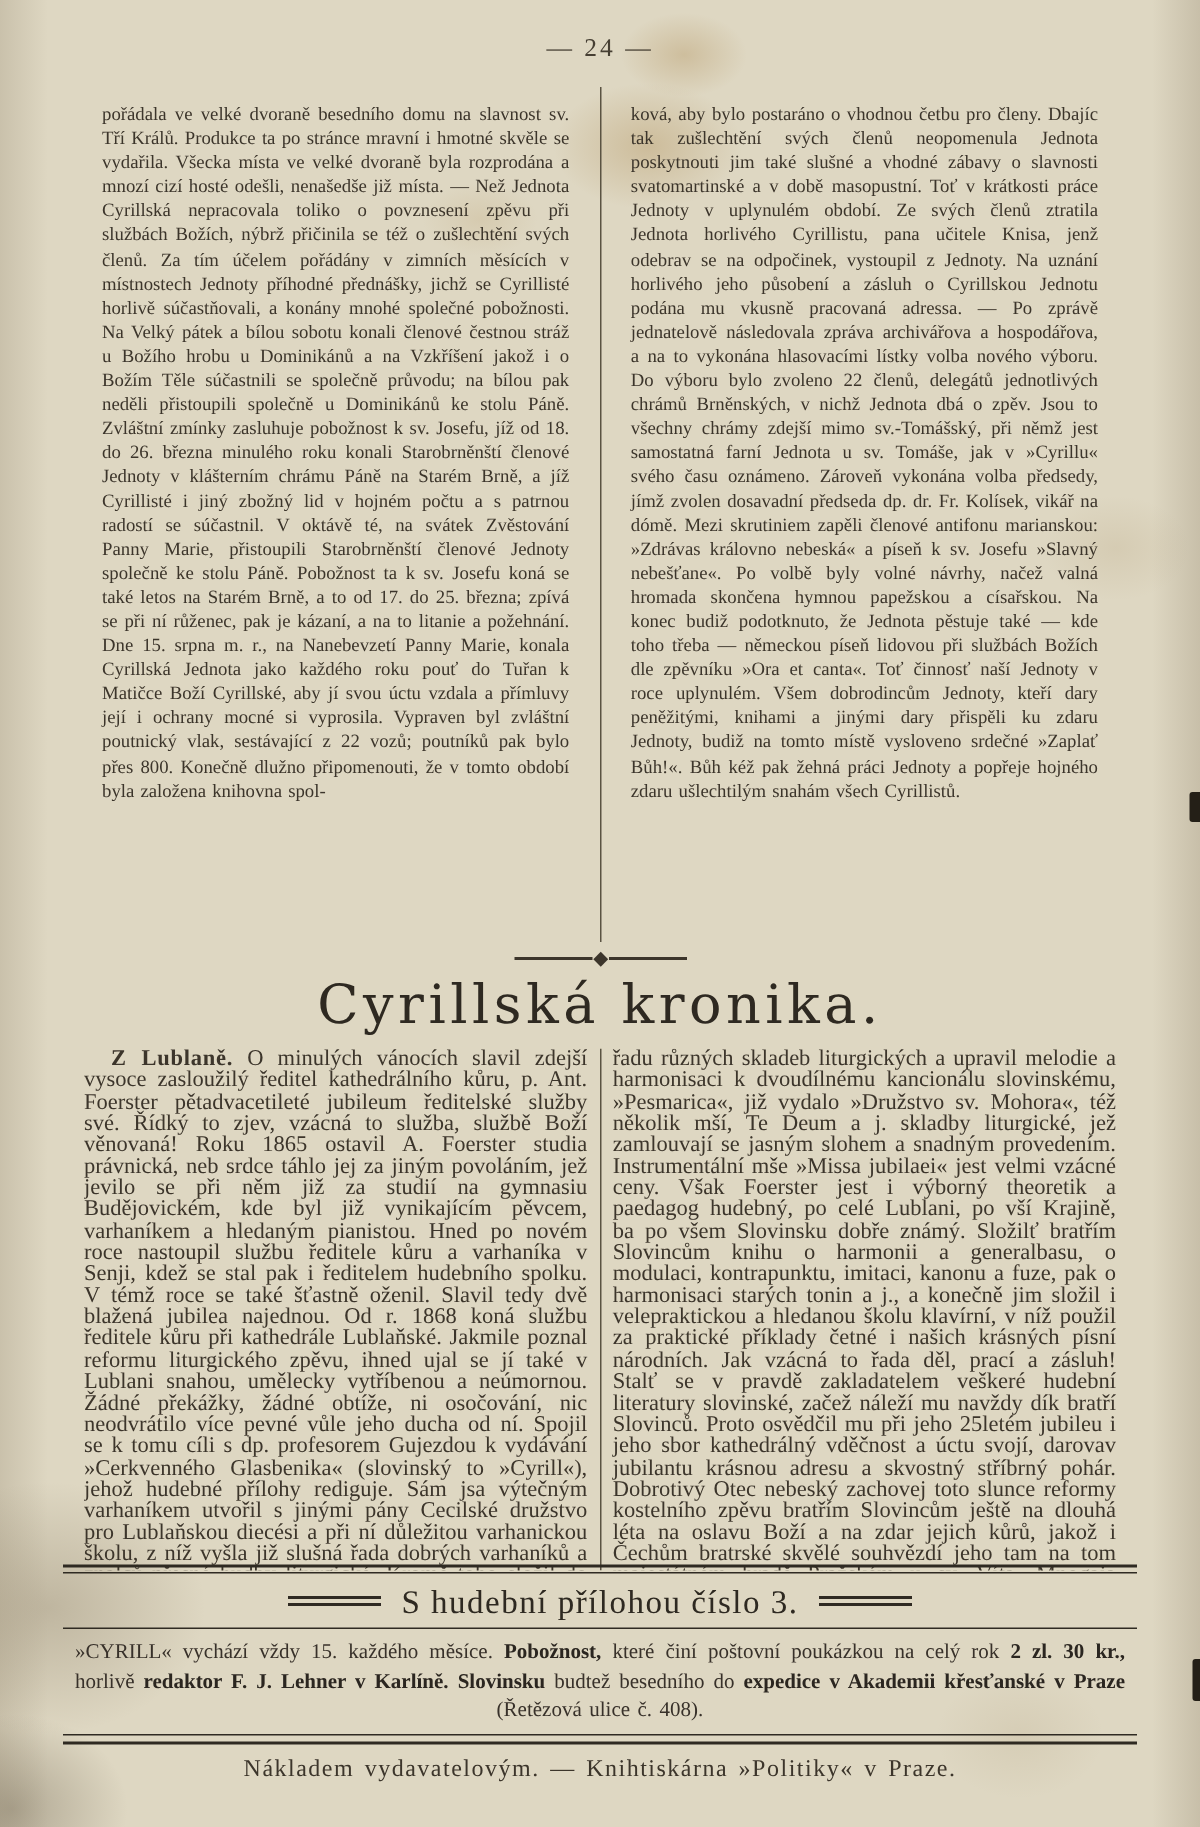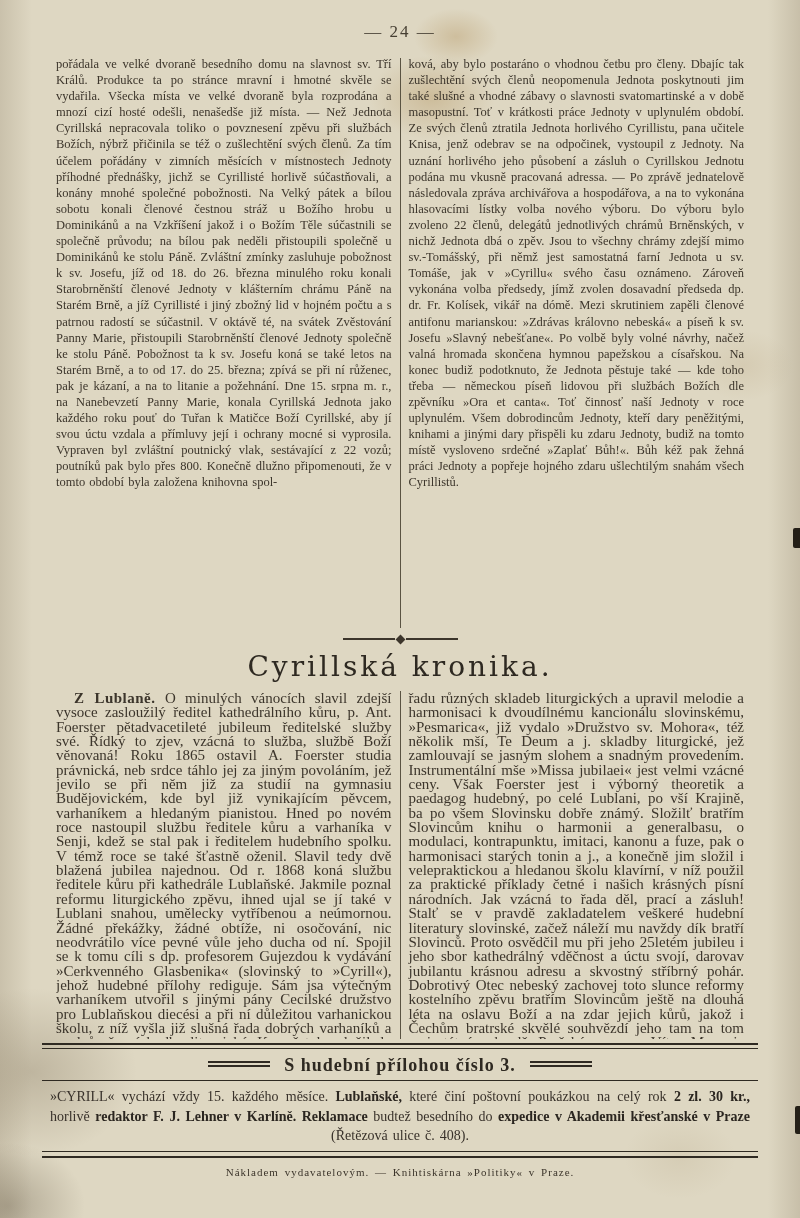--- a/index.html
+++ b/index.html
@@ -38,21 +38,21 @@
   .two-col{display:flex;align-items:stretch;}
   .col{flex:1 1 0;min-width:0;}
   .col.left{padding-right:8px;}
   .col.right{padding-left:8px;}
   .col-rule{width:1px;background:#5a5342;flex:0 0 1px;}
 
   .top-cols{margin-top:14px;height:572px;overflow:hidden;}
   .top-cols .col-rule{margin-top:2px;}
 
   .body-text{
-    margin:0;
+    margin:12px;
     font-size:12.5px;
     line-height:16.1px;
     text-align:justify;
     word-spacing:1px;
   }
 
   .section-sep{
     display:flex;justify-content:center;align-items:center;
     height:18px;margin-top:2px;
   }
@@ -60,21 +60,21 @@
   .sep-diamond{
     display:inline-block;width:7px;height:7px;margin:0 2px;
     background:#3c352b;transform:rotate(45deg);
   }
 
   .kronika-heading{
     margin:2px 0 8px;
     text-align:center;
     font-family:"DejaVu Serif","Liberation Serif",serif;
     font-weight:400;
-    font-size:28px;
+    font-size:36px;
     letter-spacing:3px;
     color:#2e2921;
   }
 
   .kronika-cols{height:348px;overflow:hidden;}
   .kronika-text{
     margin:0;
     font-size:15px;
     line-height:14.35px;
     text-align:justify;
@@ -90,41 +90,41 @@
 
   .banner{
     display:flex;justify-content:center;align-items:center;
     padding:6px 0 4px;
   }
   .banner-deco{
     width:62px;height:9px;margin:0 14px;
     background:repeating-linear-gradient(180deg,#2f2a22 0 2px,rgba(0,0,0,0) 2px 4.5px);
   }
   .banner-text{
-    font-weight:bold;
-    font-size:18px;
+    font-weight:normal;
+    font-size:22px;
     letter-spacing:1px;
     color:#2e2921;
   }
 
   .imprint{
     margin:6px 8px 5px;
     font-size:14px;
     line-height:19.5px;
     text-align:justify;
     text-align-last:center;
     word-spacing:1.5px;
     color:#38312a;
   }
   .imprint b{color:#2b2620;}
 
   .colophon{
     margin:8px 0 0;
     text-align:center;
-    font-size:11px;
+    font-size:16px;
     letter-spacing:1px;
     word-spacing:2px;
     color:#3c352b;
   }
 </style>
 </head>
 <body>
 
 <div class="page">
 
@@ -172,20 +172,20 @@
     <div class="rule-a"></div>
 
     <div class="banner">
       <span class="banner-deco"></span>
       <span class="banner-text">S hudební přílohou číslo 3.</span>
       <span class="banner-deco"></span>
     </div>
 
     <div class="rule-b"></div>
 
-    <p class="imprint"><span>»CYRILL« vychází vždy 15. každého měsíce. </span><b>Lublaňské,</b><span> které činí poštovní poukázkou na celý rok </span><b>2 zl. 30 kr.,</b><span> horlivě </span><b>redaktor F. J. Lehner v Karlíně. Reklamace</b><span> budtež besedního do </span><b>expedice v Akademii křesťanské v Praze</b><span> (Řetězová ulice č. 408).</span></p>
+    <p class="imprint"><span>»CYRILL« vychází vždy 15. každého měsíce. </span><b>Pobožnost,</b><span> které činí poštovní poukázkou na celý rok </span><b>2 zl. 30 kr.,</b><span> horlivě </span><b>redaktor F. J. Lehner v Karlíně. Slovinsku</b><span> budtež besedního do </span><b>expedice v Akademii křesťanské v Praze</b><span> (Řetězová ulice č. 408).</span></p>
 
     <div class="rule-c"></div>
 
     <p class="colophon">Nákladem vydavatelovým. — Knihtiskárna »Politiky« v Praze.</p>
   </div>
 
 </div>
 
 </body></html>

